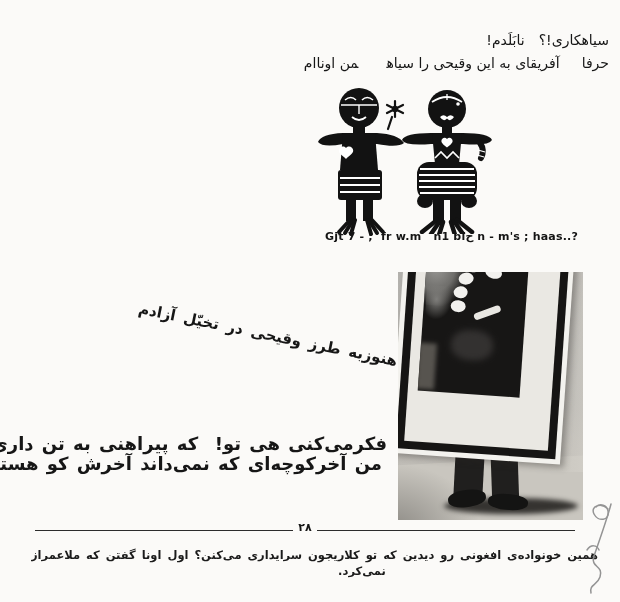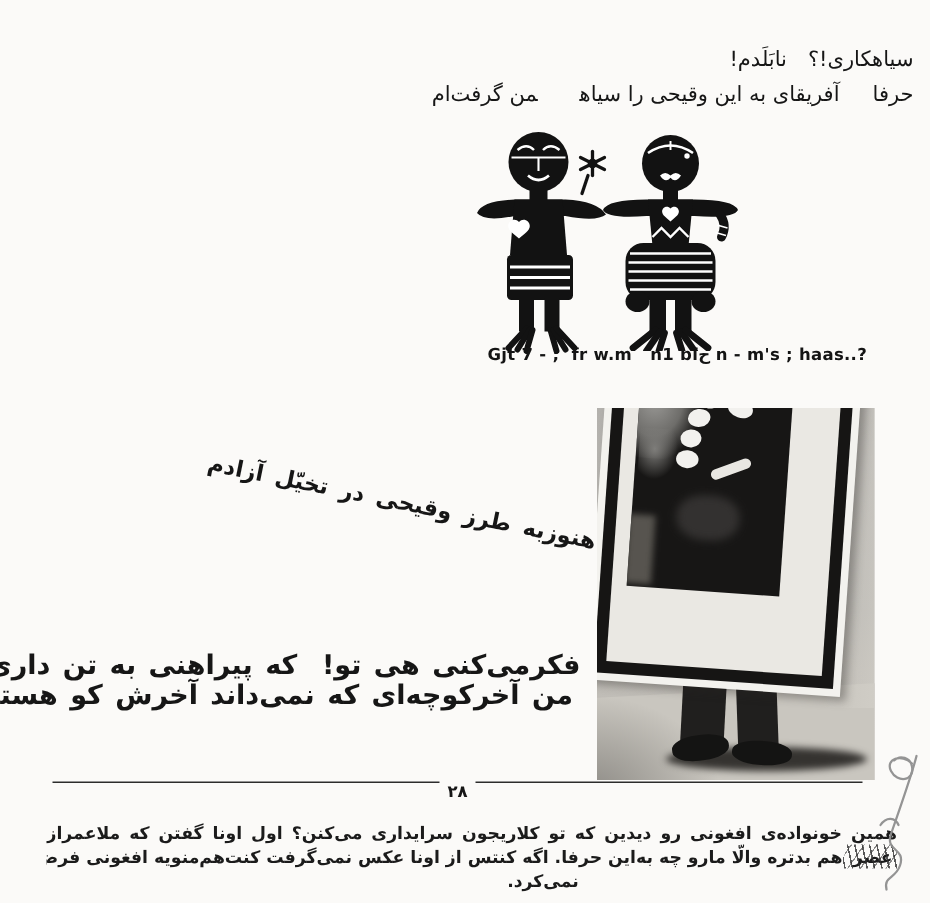--- a/index.html
+++ b/index.html
@@ -70,21 +70,21 @@
 
   
   .mid-poem{position:absolute;right:233px;top:434px;direction:rtl;text-align:right;
             font-size:18px;font-weight:700;line-height:20px;white-space:nowrap;word-spacing:2px;}
   .mp-line2{margin-left:0;margin-right:5px;}
   .mp-line3{margin-right:70px;}
   .mid-poem div{white-space:nowrap;}
 
   
   .rule-row{position:absolute;left:35px;top:521px;width:540px;display:flex;
-            gap:5px;}
+            align-items:flex-end;gap:5px;}
   .rule-seg{flex:1;height:0;border-bottom:1.6px solid #2c2c2c;margin-bottom:3px;}
   .page-num{font-size:11px;font-weight:700;line-height:13px;direction:rtl;}
 
   
   .footnote{position:absolute;left:31px;top:547px;width:567px;direction:rtl;
             font-size:11.5px;font-weight:700;line-height:16px;color:#1b1b1b;}
   .fn-j{text-align:justify;text-align-last:justify;white-space:nowrap;overflow:hidden;}
   .fn-line3{text-align:center;padding-left:0;margin-right:0;padding-right:0;}
   .fn-line3-inner{display:inline-block;margin-left:95px;}
   .scribble{position:relative;display:inline-block;padding:0 3px;font-weight:700;}
@@ -99,21 +99,21 @@
 </head>
 <body>
 
 <div class="page">
 
   <div class="top-poem">
     <div class="tp-line1">
       <span class="seg0">سیاهکاری!؟</span><span>نابَلَدم!</span>
     </div>
     <div class="tp-line2">
-      <span class="seg0">حرفا</span><span class="seg1">آفریقای به این وقیحی را سیاه</span><span>من گرفت‌ام</span>
+      <span class="seg0">حرفا</span><span class="seg1">آفریقای به این وقیحی را سیاه</span><span>من اونا‌ام</span>
     </div>
   </div>
 
   <svg class="doll-left" viewBox="0 0 92 150" aria-hidden="true">
     <g stroke="#121212" stroke-width="2.2" stroke-linecap="round">
       <line x1="80" y1="15" x2="80" y2="31"></line>
       <line x1="72" y1="19" x2="88" y2="27"></line>
       <line x1="72" y1="27" x2="88" y2="19"></line>
       <line x1="77" y1="31" x2="73" y2="43"></line>
     </g>
@@ -223,24 +223,20 @@
   </div>
 
   <div class="rule-row">
     <div class="rule-seg"></div>
     <div class="page-num">۲۸</div>
     <div class="rule-seg"></div>
   </div>
 
   <div class="footnote">
     <div class="fn-j">همین خونواده‌ی افغونی رو دیدین که تو کلاریجون سرایداری می‌کنن؟ اول اونا گفتن که ملاعمراز</div>
-    <div class="fn-j">
-      <span class="scribble">عصر</span>
-      <span>هم بدتره والّا مارو چه به‌این حرفا. اگه کنتس از اونا عکس نمی‌گرفت کنت‌هم‌منویه افغونی فرض</span>
-    </div>
     <div class="fn-line3">
       <span class="fn-line3-inner">نمی‌کرد.</span>
     </div>
   </div>
 
   <svg class="signature" viewBox="0 0 38 100" aria-hidden="true">
     <g stroke="#8f8f8f" stroke-width="1.5" fill="none" stroke-linecap="round" opacity="0.95">
       <path d="M27,9 C20,2 9,6 13,14 C17,22 29,21 27,11 C26,5 19,3 15,7"></path>
       <path d="M30,4 C27,16 20,36 13,56"></path>
       <path d="M13,56 C9,68 23,65 19,77 C16,86 8,84 10,93"></path>

